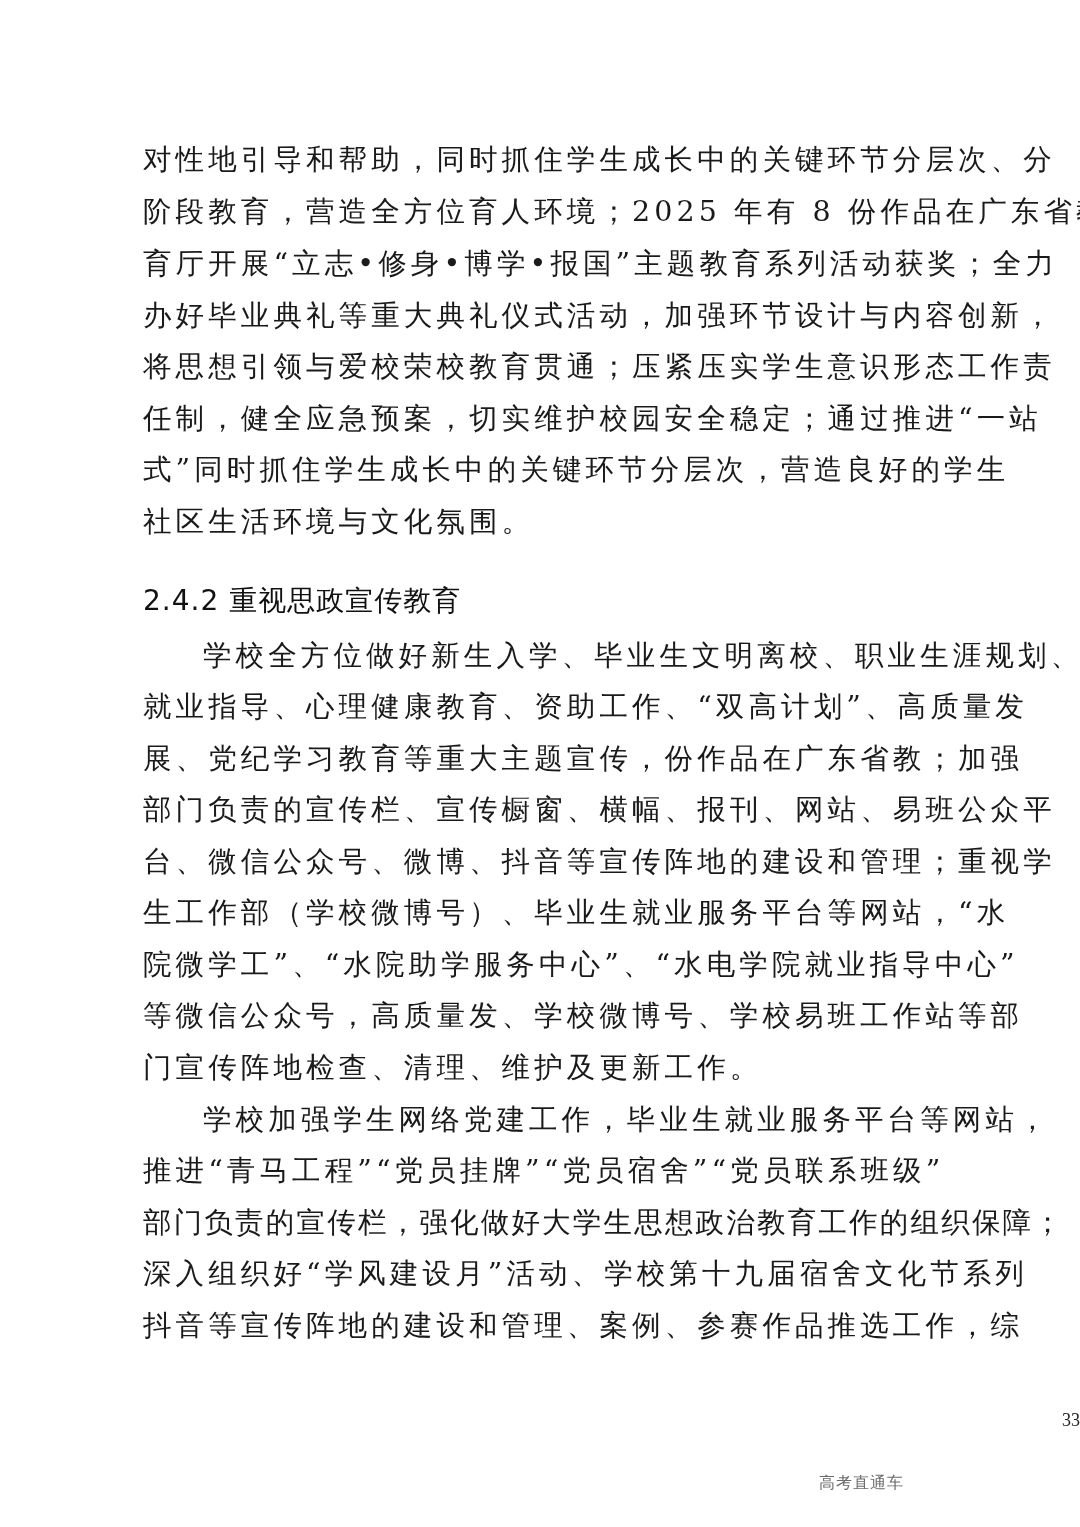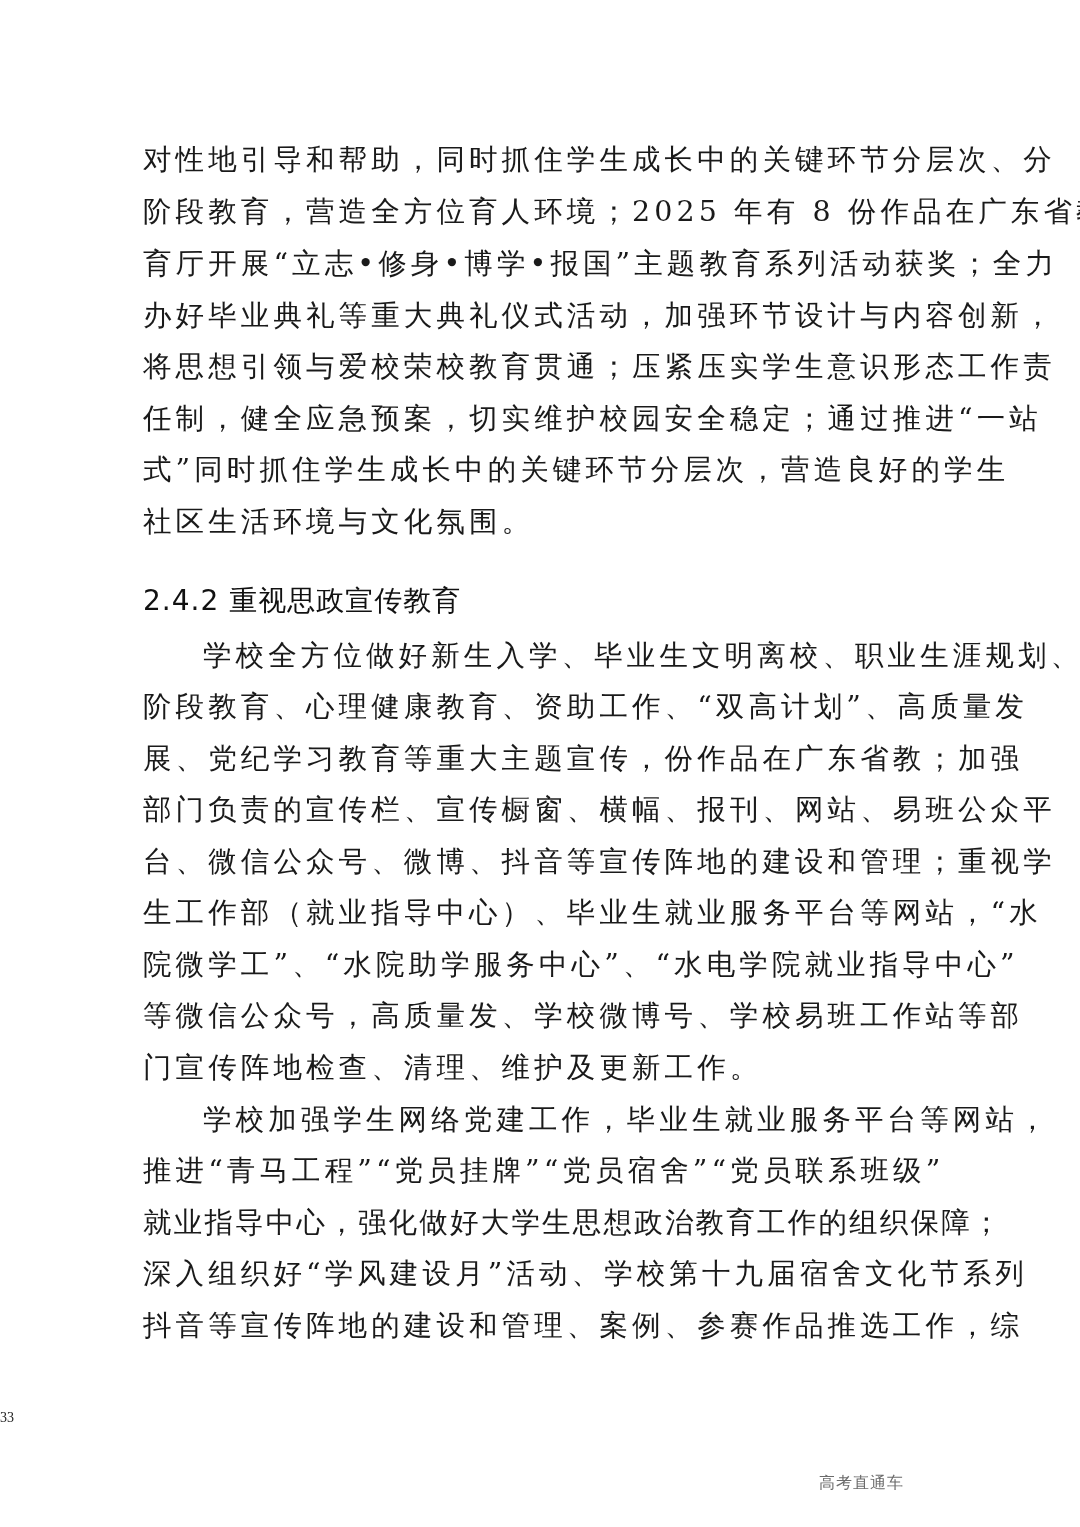--- a/index.html
+++ b/index.html
@@ -8,22 +8,22 @@
   .page { position: absolute; left: 0; top: 0; width: 932px; height: 1527px; }
   .line { position: absolute; left: 143px; width: 820px; height: 40px;
           font-size: 28.5px; line-height: 40px; white-space: nowrap;
           letter-spacing: 4.1px; }
   .line.indent { left: 203px; width: 760px; }
   .heading { position: absolute; left: 143px; top: 580px; height: 42px;
              font-family: "DejaVu Sans", "Liberation Sans", sans-serif;
              font-weight: normal; font-size: 28px; line-height: 42px;
              letter-spacing: 1px; white-space: nowrap; color: #111; }
   .page-number { position: absolute; left: 0; width: 1080px; top: 1410px;
-                 text-align: left; font-family: "Liberation Serif", serif;
-                 font-size: 14px; color: #222; }
+                 text-align: right; font-family: "Liberation Serif", serif;
+                 font-size: 18px; color: #222; }
   .watermark { position: absolute; right: 28px; top: 1473px;
                font-family: "DejaVu Sans", sans-serif; font-size: 16px;
                color: #6b6b6b; letter-spacing: 1px; }
 </style>
 </head>
 <body>
 
 <div class="page">
 
   <div>
@@ -34,33 +34,33 @@
     <div class="line" style="top:347px">将思想引领与爱校荣校教育贯通；压紧压实学生意识形态工作责</div>
     <div class="line" style="top:399px">任制，健全应急预案，切实维护校园安全稳定；通过推进“一站</div>
     <div class="line" style="top:450px">式”同时抓住学生成长中的关键环节分层次，营造良好的学生</div>
     <div class="line" style="top:502px">社区生活环境与文化氛围。</div>
   </div>
 
   <div class="heading">2.4.2 重视思政宣传教育</div>
 
   <div>
     <div class="line indent" style="top:636px">学校全方位做好新生入学、毕业生文明离校、职业生涯规划、</div>
-    <div class="line" style="top:687px">阶段教育、心理健康教育、资助工作、“双高计划”、高质量发</div>
+    <div class="line" style="top:687px">就业指导、心理健康教育、资助工作、“双高计划”、高质量发</div>
     <div class="line" style="top:739px">展、党纪学习教育等重大主题宣传，份作品在广东省教；加强</div>
     <div class="line" style="top:790px">部门负责的宣传栏、宣传橱窗、横幅、报刊、网站、易班公众平</div>
     <div class="line" style="top:842px">台、微信公众号、微博、抖音等宣传阵地的建设和管理；重视学</div>
-    <div class="line" style="top:893px">生工作部（就业指导中心）、毕业生就业服务平台等网站，“水</div>
+    <div class="line" style="top:893px">生工作部（学校微博号）、毕业生就业服务平台等网站，“水</div>
     <div class="line" style="top:945px">院微学工”、“水院助学服务中心”、“水电学院就业指导中心”</div>
     <div class="line" style="top:996px">等微信公众号，高质量发、学校微博号、学校易班工作站等部</div>
     <div class="line" style="top:1048px">门宣传阵地检查、清理、维护及更新工作。</div>
   </div>
 
   <div>
     <div class="line indent" style="top:1100px">学校加强学生网络党建工作，毕业生就业服务平台等网站，</div>
     <div class="line" style="top:1151px">推进“青马工程”“党员挂牌”“党员宿舍”“党员联系班级”</div>
-    <div class="line" style="top:1203px; letter-spacing:2.2px">就业指导中心，强化做好大学生思想政治教育工作的组织保障；</div>
+    <div class="line" style="top:1203px; letter-spacing:2.2px">部门负责的宣传栏，强化做好大学生思想政治教育工作的组织保障；</div>
     <div class="line" style="top:1254px">深入组织好“学风建设月”活动、学校第十九届宿舍文化节系列</div>
     <div class="line" style="top:1306px">抖音等宣传阵地的建设和管理、案例、参赛作品推选工作，综</div>
   </div>
 
   <div class="page-number">33</div>
   <div class="watermark">高考直通车</div>
 </div>
 
 </body></html>

